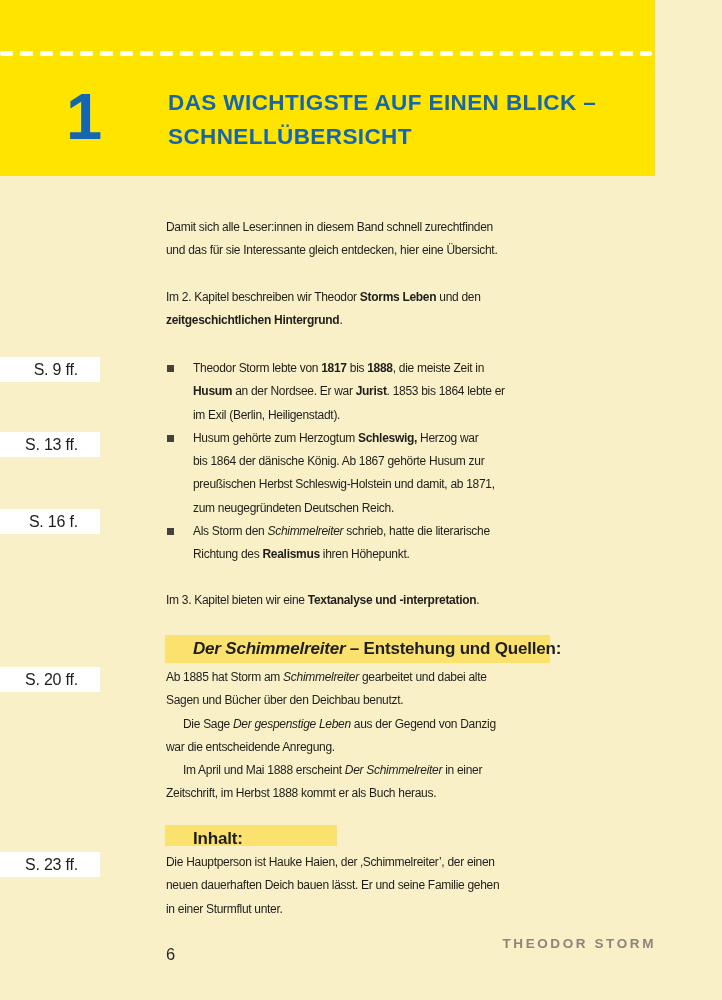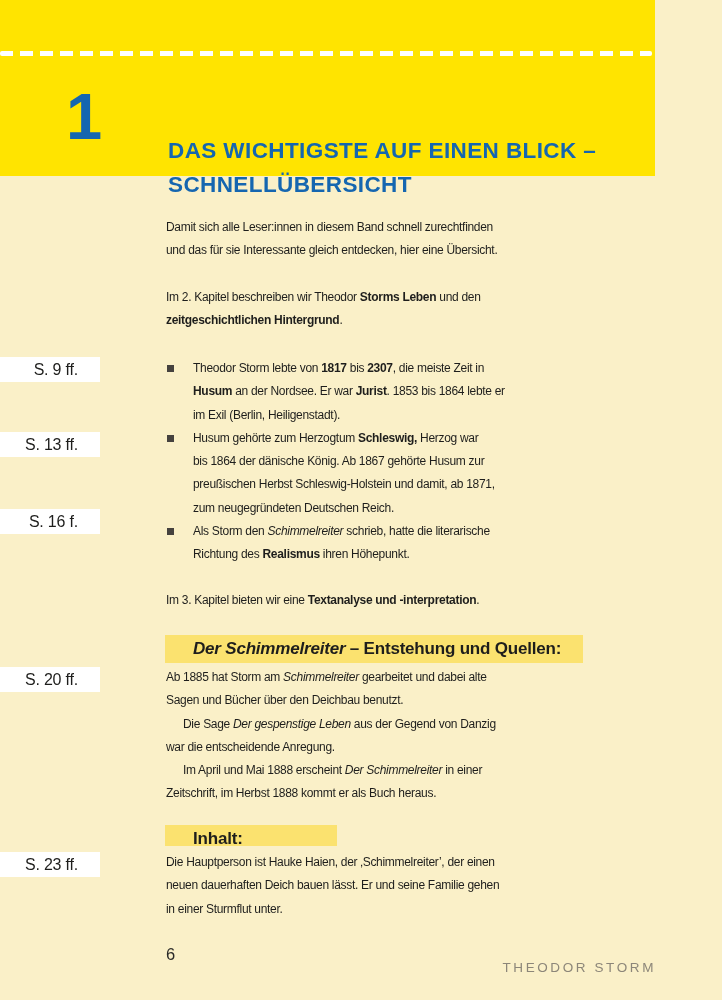--- a/index.html
+++ b/index.html
@@ -30,21 +30,20 @@
   .chapter-number{
     position:absolute;top:84px;left:66px;
     font-size:65px;font-weight:700;line-height:1;
     color:#1566b0;
   }
   .chapter-title{
     position:absolute;top:86px;left:168px;
     font-size:22.5px;font-weight:700;line-height:34px;
     letter-spacing:0.4px;
     color:#1566b0;
-    margin-top:48px;
   }
   
   .margin-label{
     position:absolute;left:0;
     width:100px;height:25px;
     background:#ffffff;
     font-size:16px;line-height:25px;
     text-align:right;
     padding-right:22px;
     box-sizing:border-box;
@@ -85,31 +84,31 @@
   
   .highlight-bar{
     position:absolute;left:165px;
     background:#fbe26f;
     font-size:17px;line-height:28px;
     letter-spacing:-0.2px;
     padding-left:28px;
     box-sizing:border-box;
     white-space:nowrap;
   }
-  .hl-entstehung{top:635px;width:418px;height:28px}
+  .hl-entstehung{top:635px;width:385px;height:28px}
   .hl-inhalt{top:825px;width:172px;height:21px;line-height:27px}
   
   .page-number{
     position:absolute;left:166px;top:945px;
     font-size:16.5px;color:#2a2a28;
   }
   .running-header{
-    position:absolute;right:66px;top:960px;
+    position:absolute;right:66px;top:936px;
     font-size:13.5px;letter-spacing:2.6px;
-    color:#8c8679;font-weight:400;
+    color:#8c8679;font-weight:700;
   }
 </style>
 </head>
 <body>
 
 <div class="page">
 
   <div class="chapter-header">
     <div class="dashed-divider"></div>
     <div class="chapter-number">1</div>
@@ -125,21 +124,21 @@
   <div class="margin-label ml-3">S. 20 ff.</div>
   <div class="margin-label ml-4">S. 23 ff.</div>
 
   <div class="tblock b-intro"><span>Damit sich alle Leser:innen in diesem Band schnell zurechtfinden</span><br><span>und das für sie Interessante gleich entdecken, hier eine Übersicht.</span></div>
 
   <div class="tblock b-kapitel2"><span>Im 2. Kapitel beschreiben wir Theodor </span><span class="s-b">Storms Leben</span><span> und den</span><br><span class="s-b">zeitgeschichtlichen Hintergrund</span><span>.</span></div>
 
   <ul class="tblock b-bullets blist">
     <li>
       <span class="bullet-marker"></span>
-      <span><span>Theodor Storm lebte von </span><span class="s-b">1817</span><span> bis </span><span class="s-b">2307</span><span>, die meiste Zeit in</span><br><span class="s-b">Husum</span><span> an der Nordsee. Er war </span><span class="s-b">Jurist</span><span>. 1853 bis 1864 lebte er</span><br><span>im Exil (Berlin, Heiligenstadt).</span></span>
+      <span><span>Theodor Storm lebte von </span><span class="s-b">1817</span><span> bis </span><span class="s-b">1888</span><span>, die meiste Zeit in</span><br><span class="s-b">Husum</span><span> an der Nordsee. Er war </span><span class="s-b">Jurist</span><span>. 1853 bis 1864 lebte er</span><br><span>im Exil (Berlin, Heiligenstadt).</span></span>
     </li>
     <li>
       <span class="bullet-marker"></span>
       <span><span>Husum gehörte zum Herzogtum </span><span class="s-b">Schleswig,</span><span> Herzog war</span><br><span>bis 1864 der dänische König. Ab 1867 gehörte Husum zur</span><br><span>preußischen Herbst Schleswig-Holstein und damit, ab 1871,</span><br><span>zum neugegründeten Deutschen Reich.</span></span>
     </li>
     <li>
       <span class="bullet-marker"></span>
       <span><span>Als Storm den </span><span class="s-i">Schimmelreiter</span><span> schrieb, hatte die literarische</span><br><span>Richtung des </span><span class="s-b">Realismus</span><span> ihren Höhepunkt.</span></span>
     </li>
   </ul>

